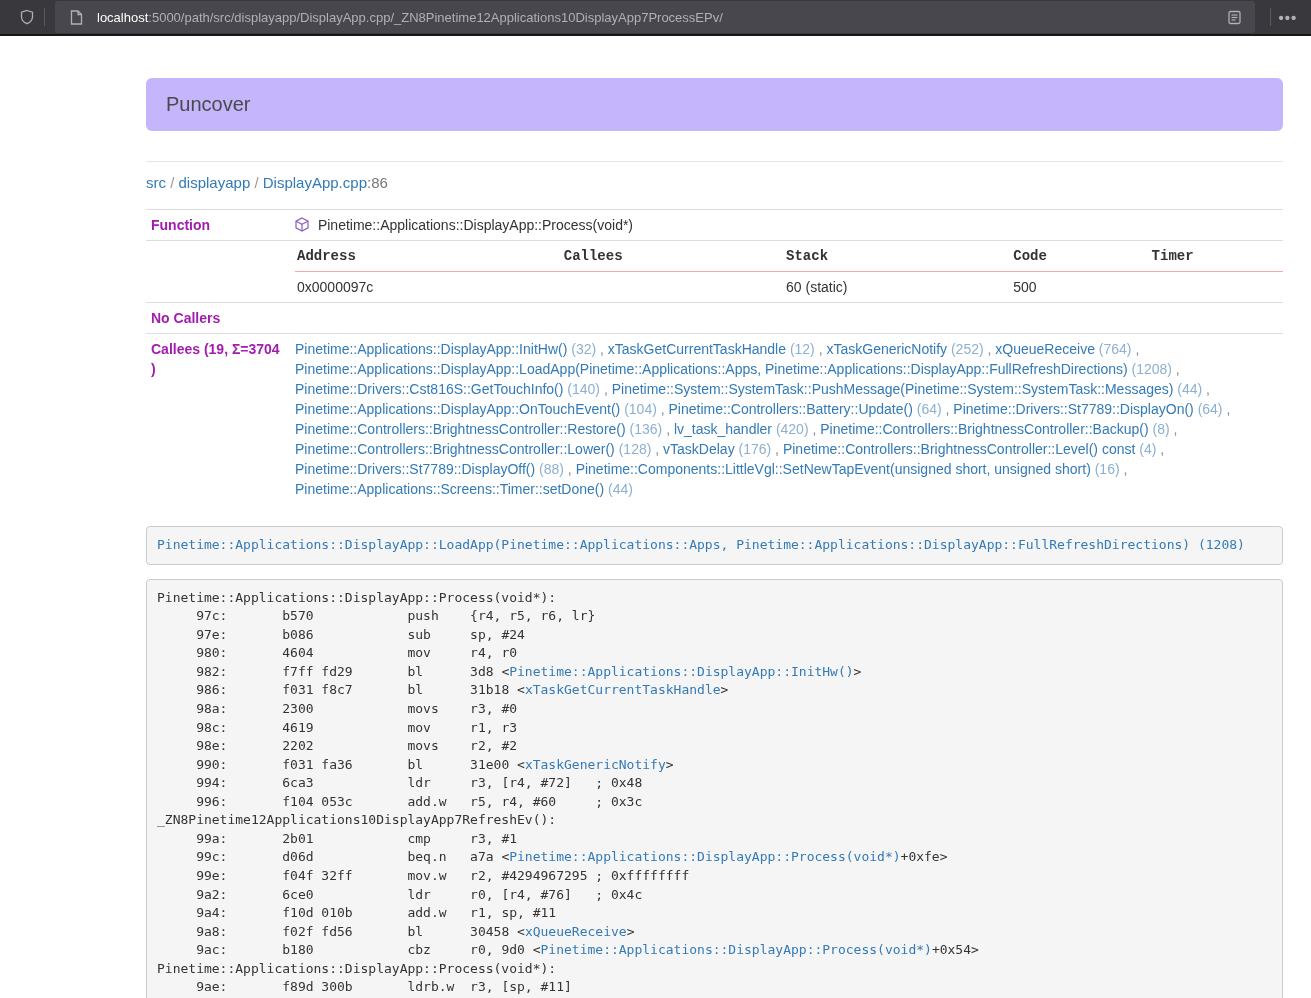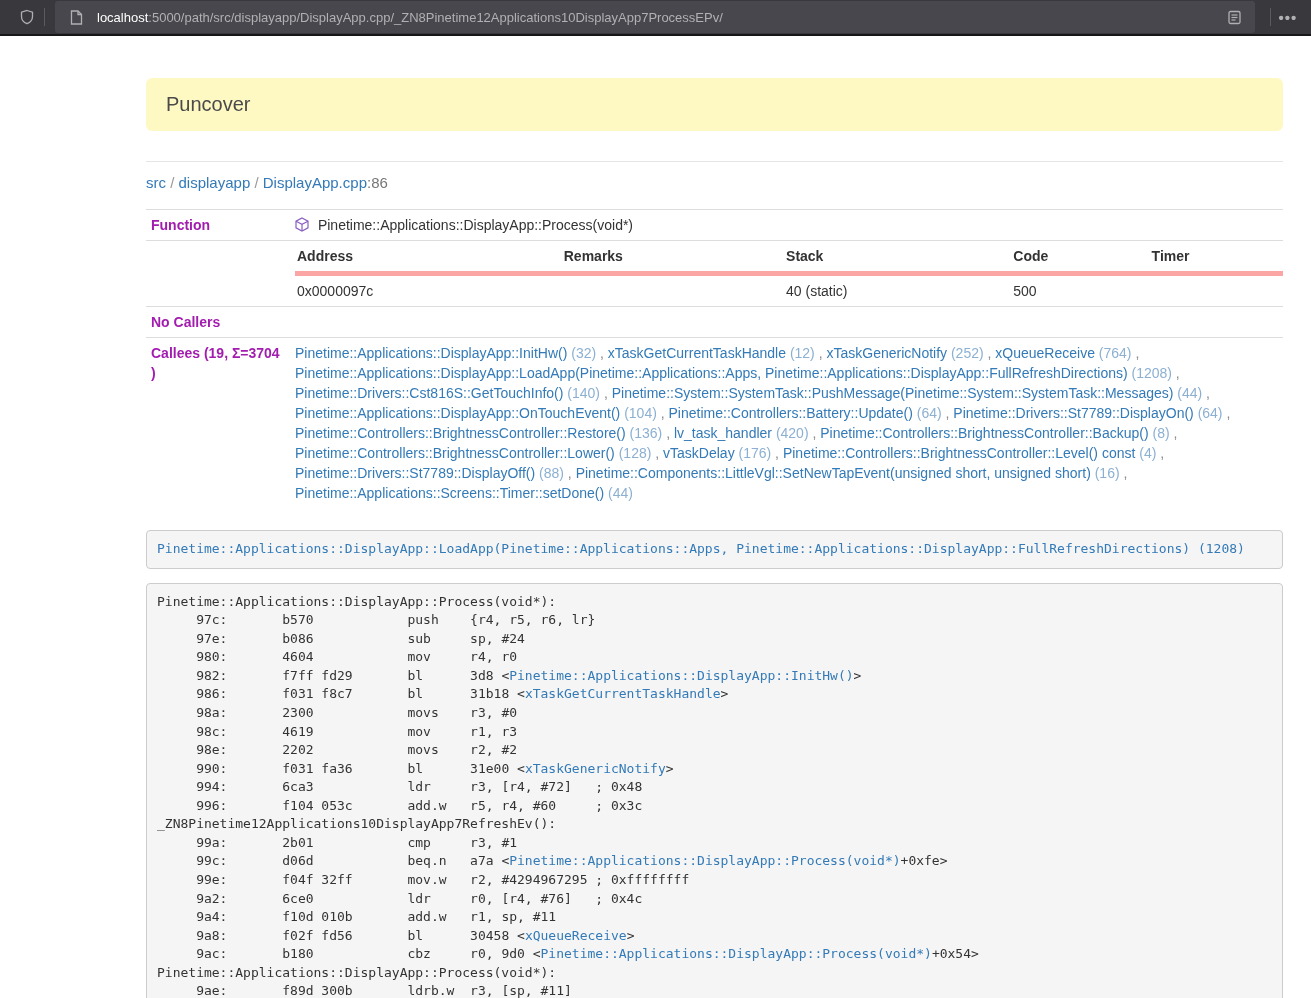--- a/index.html
+++ b/index.html
@@ -14,41 +14,41 @@
   .url-field { display:flex; align-items:center; height:32px; background:#47474d;
                border-radius:3px; flex:0 0 auto; width:1200px; padding:0 8px; }
   .url-text { font-size:13px; color:#b1b1b3; white-space:nowrap; overflow:hidden; margin-left:8px; flex:1; }
   .url-text .host { color:#ffffff; }
   .chrome-right { display:flex; align-items:center; margin-left:auto; padding-right:10px; }
   .icon-btn { display:flex; align-items:center; justify-content:center; width:26px; height:26px; }
   .kebab { color:#b1b1b3; font-size:15px; letter-spacing:1px; font-weight:bold; }
 
   
   .container { margin-left:146px; width:1137px; margin-top:42px; }
-  .jumbotron { background:#fef9c3; border-radius:6px; padding:15px 20px; margin-bottom:30px; }
+  .jumbotron { background:#c4b5fd; border-radius:6px; padding:15px 20px; margin-bottom:30px; }
   .jumbotron h1 { font-size:20px; font-weight:normal; color:#4a4a4a; }
   hr { border:none; border-top:1px solid #e5e5e5; margin:10px 0; }
 
   .breadcrumb { font-size:15px; margin-bottom:16px; line-height:21px; }
   a, .link { color:#337ab7; text-decoration:none; cursor:pointer; }
   .crumb-sep { color:#999; }
   .muted { color:#777; }
 
   table.main { width:100%; border-collapse:collapse; border-top:1px solid #ddd; }
   table.main > tbody > tr > th,
   table.main > tbody > tr > td { border-top:1px solid #ddd; padding:5px; text-align:left;
                                  vertical-align:top; font-size:14px; line-height:20px; }
   table.main > tbody > tr:first-child > th,
   table.main > tbody > tr:first-child > td { border-top:none; }
   th.label-col { width:144px; font-weight:bold; color:#a21caf; }
   td.inner-cell { padding:0 0 0 5px !important; }
 
   table.metrics { width:100%; border-collapse:collapse; }
   table.metrics th, table.metrics td { text-align:left; padding:5px 2px; font-size:14px; line-height:20px; }
-  table.metrics th { font-weight:bold; border-bottom:5px solid #fca5a5; }
+  table.metrics th { font-weight:bold; border-bottom:1px solid #fca5a5;font-family:Liberation Mono, monospace; }
   table.metrics th:nth-child(1){width:27%} table.metrics th:nth-child(2){width:22.5%}
   table.metrics th:nth-child(3){width:23%} table.metrics th:nth-child(4){width:14%}
   table.metrics th:nth-child(5){width:13.5%}
 
   .cube-icon { vertical-align:-2px; margin-right:5px; }
   .callee-count { color:#8cb0d2;text-align:center; }
   .callee-sep { color:#888; }
 
   pre.codebox { font-family:"DejaVu Sans Mono","Liberation Mono",monospace; font-size:13px;
                 line-height:1.428; color:#333; background:#f5f5f5; border:1px solid #ccc;
@@ -114,31 +114,31 @@
           <span>Pinetime::Applications::DisplayApp::Process(void*)</span>
         </td>
       </tr>
       <tr>
         <th class="label-col"></th>
         <td class="inner-cell">
           <table class="metrics">
             <thead>
                 <tr id="metrics-head">
                   <th>Address</th>
-                  <th>Remarks</th>
+                  <th>Callees</th>
                   <th>Stack</th>
                   <th>Code</th>
                   <th>Timer</th>
                 </tr>
               </thead>
             <tbody id="metrics-body">
                 <tr>
                   <td>0x0000097c</td>
                   <td></td>
-                  <td>40 (static)</td>
+                  <td>60 (static)</td>
                   <td>500</td>
                   <td></td>
                 </tr>
               </tbody>
           </table>
         </td>
       </tr>
       <tr>
         <th class="label-col">No Callers</th>
         <td></td>

